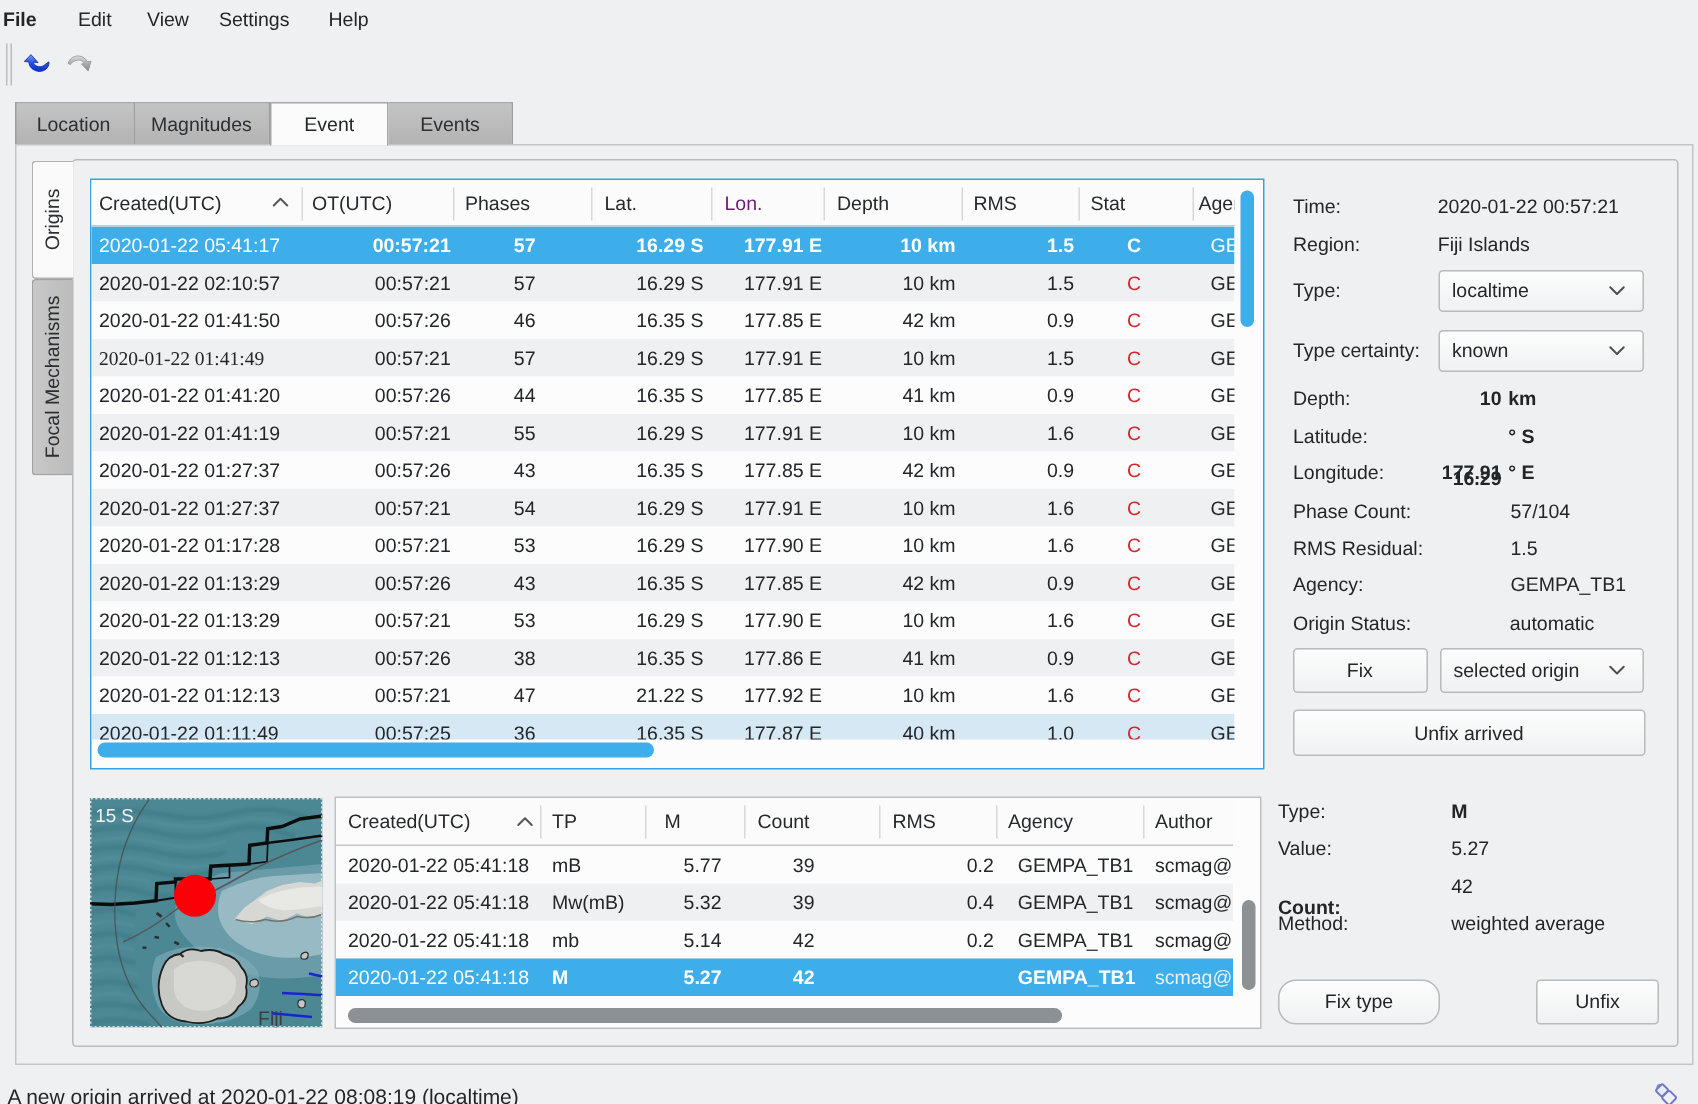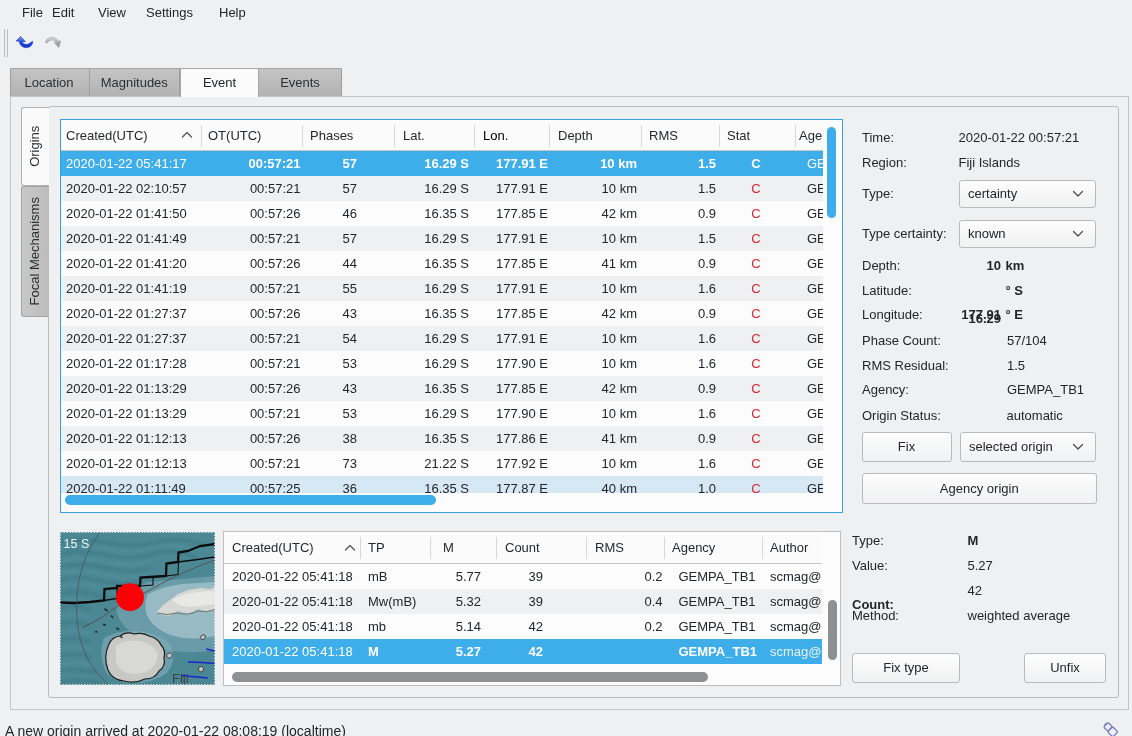--- a/index.html
+++ b/index.html
@@ -10,21 +10,21 @@
 .cell { position:absolute; top:0; height:25px; line-height:25px; white-space:nowrap; }
 .red { color:#da2430; }
 .hdr-sep { position:absolute; top:5px; width:1px; height:22px; background:#d7d8d9; }
 .btn { position:absolute; background:linear-gradient(#fdfdfd,#f0f1f2); border:1px solid #b7bbbd; border-radius:3px; text-align:center; color:#232629; }
 .combo { position:absolute; background:linear-gradient(#fdfdfd,#f0f1f2); border:1px solid #b7bbbd; border-radius:3px; color:#232629; }
 .lbl { position:absolute; left:862px; height:25px; line-height:25px; white-space:nowrap; }
 .val { position:absolute; height:25px; line-height:25px; white-space:nowrap; }
 </style></head>
 <body>
 
-<div class="abs" style="left:22px;top:0;height:26px;line-height:26px;">File</div>
+<div class="abs" style="left:2px;top:0;height:26px;line-height:26px;font-weight:bold;">File</div>
 <div class="abs" style="left:52px;top:0;height:26px;line-height:26px;">Edit</div>
 <div class="abs" style="left:98px;top:0;height:26px;line-height:26px;">View</div>
 <div class="abs" style="left:146px;top:0;height:26px;line-height:26px;">Settings</div>
 <div class="abs" style="left:219px;top:0;height:26px;line-height:26px;">Help</div>
 <div class="abs" style="left:4px;top:29px;width:1px;height:28px;background:#b9bdbe"></div>
 <div class="abs" style="left:7px;top:29px;width:1px;height:28px;background:#b9bdbe"></div>
 <svg class="abs" style="left:16px;top:36px" width="18" height="14" viewBox="0 0 18 14">
 <defs>
       <linearGradient id="ug" x1="0" y1="0" x2="0" y2="1">
         <stop offset="0" stop-color="#72a0f4"></stop>
@@ -53,21 +53,21 @@
 <div class="abs" style="left:21px;top:107px;width:78.5px;height:27px;z-index:3;transform:rotate(-90deg) translateX(-78.5px);transform-origin:0 0;text-align:center;line-height:27px;color:#2c2f31;">Origins</div>
 <div class="abs" style="left:21px;top:186px;width:27px;height:130.5px;background:linear-gradient(90deg,#c8c8c8,#bcbcbc);border:1px solid #a2a2a2;border-right:none;border-radius:3px 0 0 3px;z-index:2;"></div>
 <div class="abs" style="left:21px;top:186px;width:130.5px;height:27px;z-index:3;transform:rotate(-90deg) translateX(-130.5px);transform-origin:0 0;text-align:center;line-height:27px;color:#2c2f31;">Focal Mechanisms</div>
 <div class="abs" style="left:60px;top:118.5px;width:783px;height:394.5px;border:1px solid #35a2e0;background:#fcfcfc;z-index:2;"></div>
 <div class="abs" style="left:61px;top:119.5px;width:762px;height:31.5px;background:#fbfbfb;border-bottom:1px solid #c5c6c8;z-index:3;"></div>
 <div class="abs" style="left:61px;top:119.5px;width:762px;height:31.5px;overflow:hidden;z-index:4;">
 <div class="abs" style="left:5px;top:0;height:31px;line-height:31px;color:#26292c;">Created(UTC)</div>
 <div class="abs" style="left:147px;top:0;height:31px;line-height:31px;color:#26292c;">OT(UTC)</div>
 <div class="abs" style="left:249px;top:0;height:31px;line-height:31px;color:#26292c;">Phases</div>
 <div class="abs" style="left:342px;top:0;height:31px;line-height:31px;color:#26292c;">Lat.</div>
-<div class="abs" style="left:422px;top:0;height:31px;line-height:31px;color:#000000;">Lon.</div>
+<div class="abs" style="left:422px;top:0;height:31px;line-height:31px;color:#701a75;">Lon.</div>
 <div class="abs" style="left:497px;top:0;height:31px;line-height:31px;color:#26292c;">Depth</div>
 <div class="abs" style="left:588px;top:0;height:31px;line-height:31px;color:#26292c;">RMS</div>
 <div class="abs" style="left:666px;top:0;height:31px;line-height:31px;color:#26292c;">Stat</div>
 <div class="abs" style="left:738px;top:0;height:31px;line-height:31px;color:#26292c;">Agen</div>
 <div class="hdr-sep" style="left:139.5px;"></div>
 <div class="hdr-sep" style="left:241px;"></div>
 <div class="hdr-sep" style="left:333px;"></div>
 <div class="hdr-sep" style="left:413px;"></div>
 <div class="hdr-sep" style="left:488px;"></div>
 <div class="hdr-sep" style="left:580px;"></div>
@@ -105,21 +105,21 @@
 <span class="cell" style="left:139.5px;width:100px;text-align:right;">00:57:26</span>
 <span class="cell" style="left:196px;width:100px;text-align:right;">46</span>
 <span class="cell" style="left:308px;width:100px;text-align:right;">16.35 S</span>
 <span class="cell" style="left:387px;width:100px;text-align:right;">177.85 E</span>
 <span class="cell" style="left:476px;width:100px;text-align:right;">42 km</span>
 <span class="cell" style="left:555px;width:100px;text-align:right;">0.9</span>
 <span class="cell red" style="left:665px;width:60px;text-align:center;">C</span>
 <span class="cell" style="left:746px;">GEM</span>
 </div>
 <div class="row" style="top:75px;width:762px;background:#eef0f1;">
-<span class="cell" style="left:5px;">2020-01-22 01:41:49</span>
+<span class="cell" style="left:5px;font-family:Liberation Serif, serif;">2020-01-22 01:41:49</span>
 <span class="cell" style="left:139.5px;width:100px;text-align:right;">00:57:21</span>
 <span class="cell" style="left:196px;width:100px;text-align:right;">57</span>
 <span class="cell" style="left:308px;width:100px;text-align:right;">16.29 S</span>
 <span class="cell" style="left:387px;width:100px;text-align:right;">177.91 E</span>
 <span class="cell" style="left:476px;width:100px;text-align:right;">10 km</span>
 <span class="cell" style="left:555px;width:100px;text-align:right;">1.5</span>
 <span class="cell red" style="left:665px;width:60px;text-align:center;">C</span>
 <span class="cell" style="left:746px;">GEM</span>
 </div>
 <div class="row" style="top:100px;width:762px;background:#fcfcfc;">
@@ -206,21 +206,21 @@
 <span class="cell" style="left:308px;width:100px;text-align:right;">16.35 S</span>
 <span class="cell" style="left:387px;width:100px;text-align:right;">177.86 E</span>
 <span class="cell" style="left:476px;width:100px;text-align:right;">41 km</span>
 <span class="cell" style="left:555px;width:100px;text-align:right;">0.9</span>
 <span class="cell red" style="left:665px;width:60px;text-align:center;">C</span>
 <span class="cell" style="left:746px;">GEM</span>
 </div>
 <div class="row" style="top:300px;width:762px;background:#fcfcfc;">
 <span class="cell" style="left:5px;">2020-01-22 01:12:13</span>
 <span class="cell" style="left:139.5px;width:100px;text-align:right;">00:57:21</span>
-<span class="cell" style="left:196px;width:100px;text-align:right;">73</span>
+<span class="cell" style="left:196px;width:100px;text-align:right;">47</span>
 <span class="cell" style="left:308px;width:100px;text-align:right;">21.22 S</span>
 <span class="cell" style="left:387px;width:100px;text-align:right;">177.92 E</span>
 <span class="cell" style="left:476px;width:100px;text-align:right;">10 km</span>
 <span class="cell" style="left:555px;width:100px;text-align:right;">1.6</span>
 <span class="cell red" style="left:665px;width:60px;text-align:center;">C</span>
 <span class="cell" style="left:746px;">GEM</span>
 </div>
 <div class="row" style="top:325px;width:762px;background:#d7e8f5;">
 <span class="cell" style="left:5px;">2020-01-22 01:11:49</span>
 <span class="cell" style="left:139.5px;width:100px;text-align:right;">00:57:25</span>
@@ -241,21 +241,21 @@
 <div class="val" style="left:958.5px;top:149.5px;">Fiji Islands</div>
 <div class="lbl" style="top:327.5px;">Phase Count:</div>
 <div class="val" style="left:1007px;top:327.5px;">57/104</div>
 <div class="lbl" style="top:352.5px;">RMS Residual:</div>
 <div class="val" style="left:1007px;top:352.5px;">1.5</div>
 <div class="lbl" style="top:377.0px;">Agency:</div>
 <div class="val" style="left:1007px;top:377.0px;">GEMPA_TB1</div>
 <div class="lbl" style="top:402.5px;">Origin Status:</div>
 <div class="val" style="left:1006.5px;top:402.5px;">automatic</div>
 <div class="lbl" style="top:181px;">Type:</div>
-<div class="combo" style="left:959px;top:180px;width:137px;height:28px;line-height:26px;padding-left:8px;">certainty</div>
+<div class="combo" style="left:959px;top:180px;width:137px;height:28px;line-height:26px;padding-left:8px;">localtime</div>
 <svg class="abs" style="left:1072px;top:190px;z-index:6" width="12" height="8" viewBox="0 0 12 8">
     <path d="M1.5 1.5 L6 6 L10.5 1.5" fill="none" stroke="#4d4d4d" stroke-width="1.3" stroke-linecap="round" stroke-linejoin="round"></path>
   </svg>
 <div class="lbl" style="top:220.5px;">Type certainty:</div>
 <div class="combo" style="left:959px;top:219.5px;width:137px;height:28px;line-height:26px;padding-left:8px;">known</div>
 <svg class="abs" style="left:1072px;top:229.5px;z-index:6" width="12" height="8" viewBox="0 0 12 8">
     <path d="M1.5 1.5 L6 6 L10.5 1.5" fill="none" stroke="#4d4d4d" stroke-width="1.3" stroke-linecap="round" stroke-linejoin="round"></path>
   </svg>
 <div class="lbl" style="top:253px;">Depth:</div>
 <div class="val b" style="left:901px;top:253px;width:100px;text-align:right;">10</div>
@@ -264,21 +264,21 @@
 <div class="val b" style="left:901px;top:277.5px;width:100px;text-align:right;margin-top:28px;">16.29</div>
 <div class="val b" style="left:1005.5px;top:277.5px;">° S</div>
 <div class="lbl" style="top:302px;">Longitude:</div>
 <div class="val b" style="left:901px;top:302px;width:100px;text-align:right;">177.91</div>
 <div class="val b" style="left:1005.5px;top:302px;">° E</div>
 <div class="btn" style="left:861.5px;top:432px;width:90px;height:30px;line-height:28px;">Fix</div>
 <div class="combo" style="left:960px;top:432px;width:136px;height:30px;line-height:28px;padding-left:8px;">selected origin</div>
 <svg class="abs" style="left:1072px;top:443px;z-index:6" width="12" height="8" viewBox="0 0 12 8">
     <path d="M1.5 1.5 L6 6 L10.5 1.5" fill="none" stroke="#4d4d4d" stroke-width="1.3" stroke-linecap="round" stroke-linejoin="round"></path>
   </svg>
-<div class="btn" style="left:861.5px;top:473px;width:235.5px;height:31px;line-height:29px;">Agency origin</div>
+<div class="btn" style="left:861.5px;top:473px;width:235.5px;height:31px;line-height:29px;">Unfix arrived</div>
 <svg class="abs" style="left:60px;top:532px;z-index:2" width="155" height="153" viewBox="0 0 155 153">
 <rect x="0" y="0" width="155" height="153" fill="#4b8894"></rect>
 <defs>
       <filter id="soft" x="-20%" y="-20%" width="140%" height="140%">
         <feGaussianBlur stdDeviation="1.1"></feGaussianBlur>
       </filter>
     </defs>
 
 <g stroke="#3a7683" stroke-width="3.6" fill="none" opacity="0.5" filter="url(#soft)">
 <path d="M0 10 Q 24 6 48 11 T 96 10 T 144 13"></path>
@@ -414,21 +414,21 @@
 <div class="abs" style="left:827.5px;top:600px;width:9px;height:60px;background:#8d9194;border-radius:4.5px;z-index:4;"></div>
 <div class="abs" style="left:232px;top:671.5px;width:476px;height:10px;background:#8d9194;border-radius:5px;z-index:4;"></div>
 <div class="lbl" style="left:852px;top:528.0px;">Type:</div>
 <div class="val b" style="left:967.5px;top:528.0px;">M</div>
 <div class="lbl" style="left:852px;top:553.0px;">Value:</div>
 <div class="val" style="left:967.5px;top:553.0px;">5.27</div>
 <div class="lbl" style="left:852px;top:592px;font-weight:bold;">Count:</div>
 <div class="val" style="left:967.5px;top:577.5px;">42</div>
 <div class="lbl" style="left:852px;top:603.0px;">Method:</div>
 <div class="val" style="left:967.5px;top:603.0px;">weighted average</div>
-<div class="btn" style="left:852px;top:653px;width:108px;height:30px;line-height:28px;">Fix type</div>
+<div class="btn" style="left:852px;top:653px;width:108px;height:30px;line-height:28px;border-radius:12px;">Fix type</div>
 <div class="btn" style="left:1024px;top:653px;width:82px;height:30px;line-height:28px;">Unfix</div>
 <div class="abs" style="left:5px;top:722px;height:19px;line-height:19px;font-size:14px;">A new origin arrived at 2020-01-22 08:08:19 (localtime)</div>
 <svg class="abs" style="left:1102px;top:720px" width="20" height="16" viewBox="0 0 20 16">
 <path d="M4.6 3.4 Q 2.8 3.2 2.9 5.4" fill="none" stroke="#8a8fd0" stroke-width="1.3" stroke-linecap="round"></path>
 <g transform="rotate(45 6 6)">
 <rect x="3.6" y="3.4" width="6" height="6.4" rx="1.2" fill="#e8ebfa" stroke="#7178c0" stroke-width="1.3"></rect>
 <rect x="9.9" y="3.2" width="7.2" height="7.2" rx="1.4" fill="#eef0fc" stroke="#7178c0" stroke-width="1.3"></rect>
 </g>
   </svg>
 </body></html>

